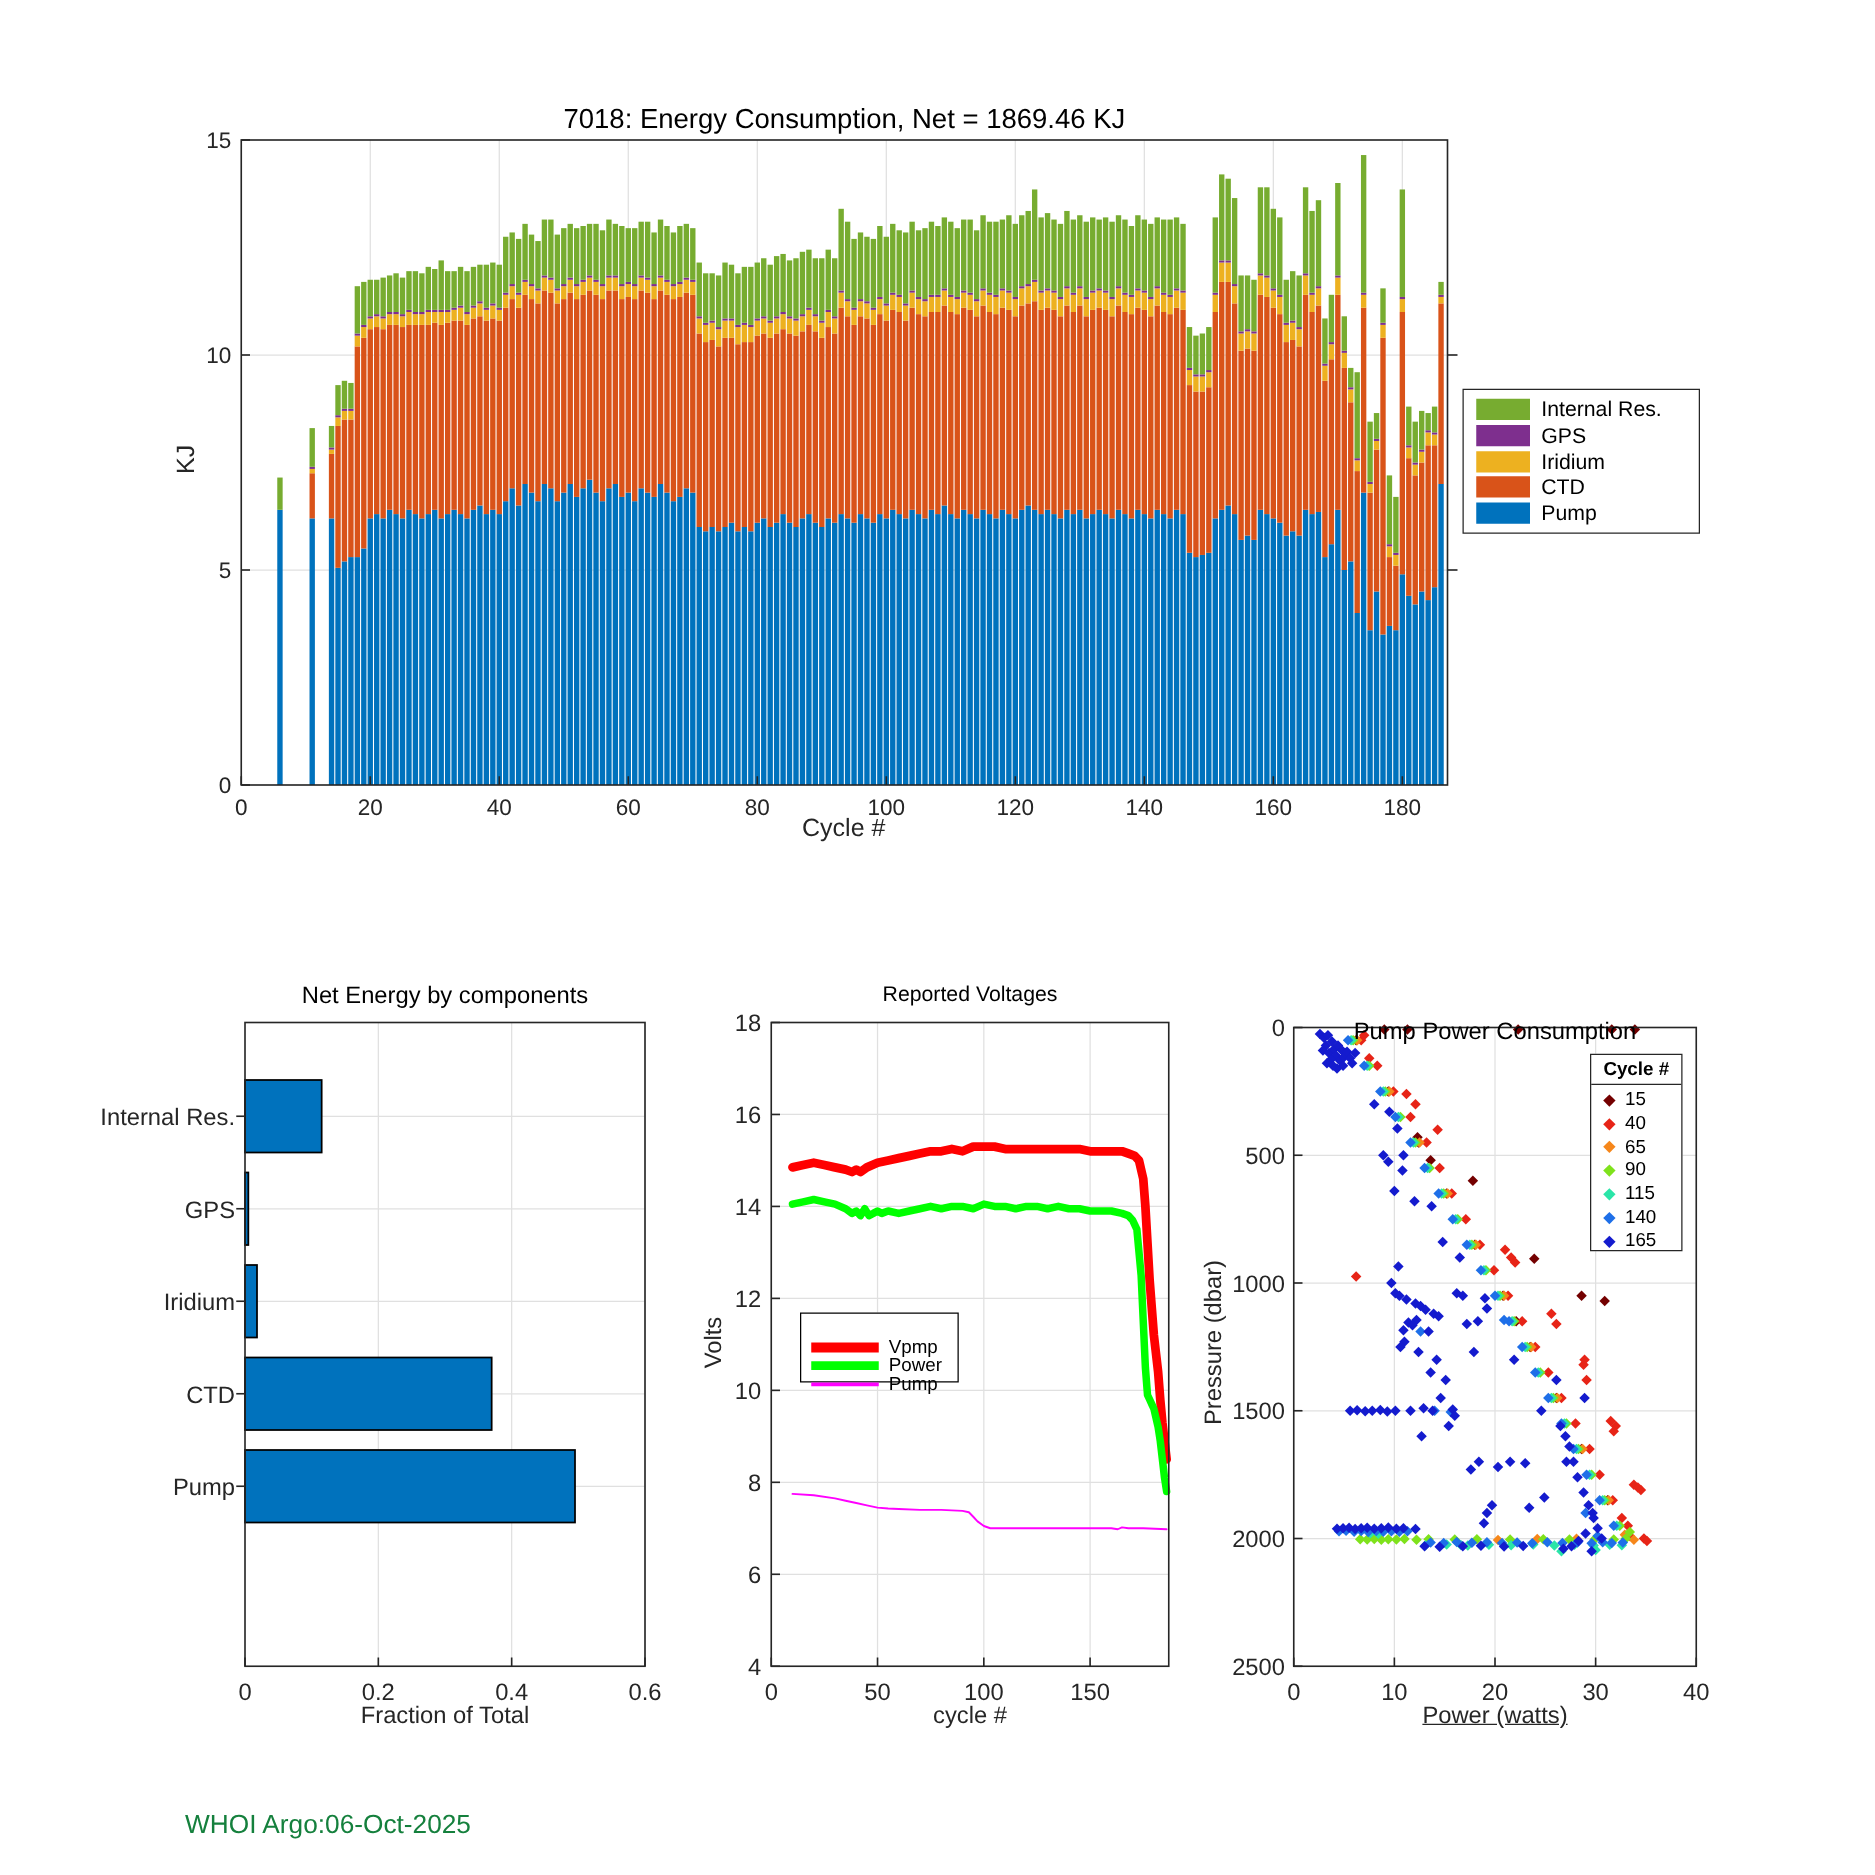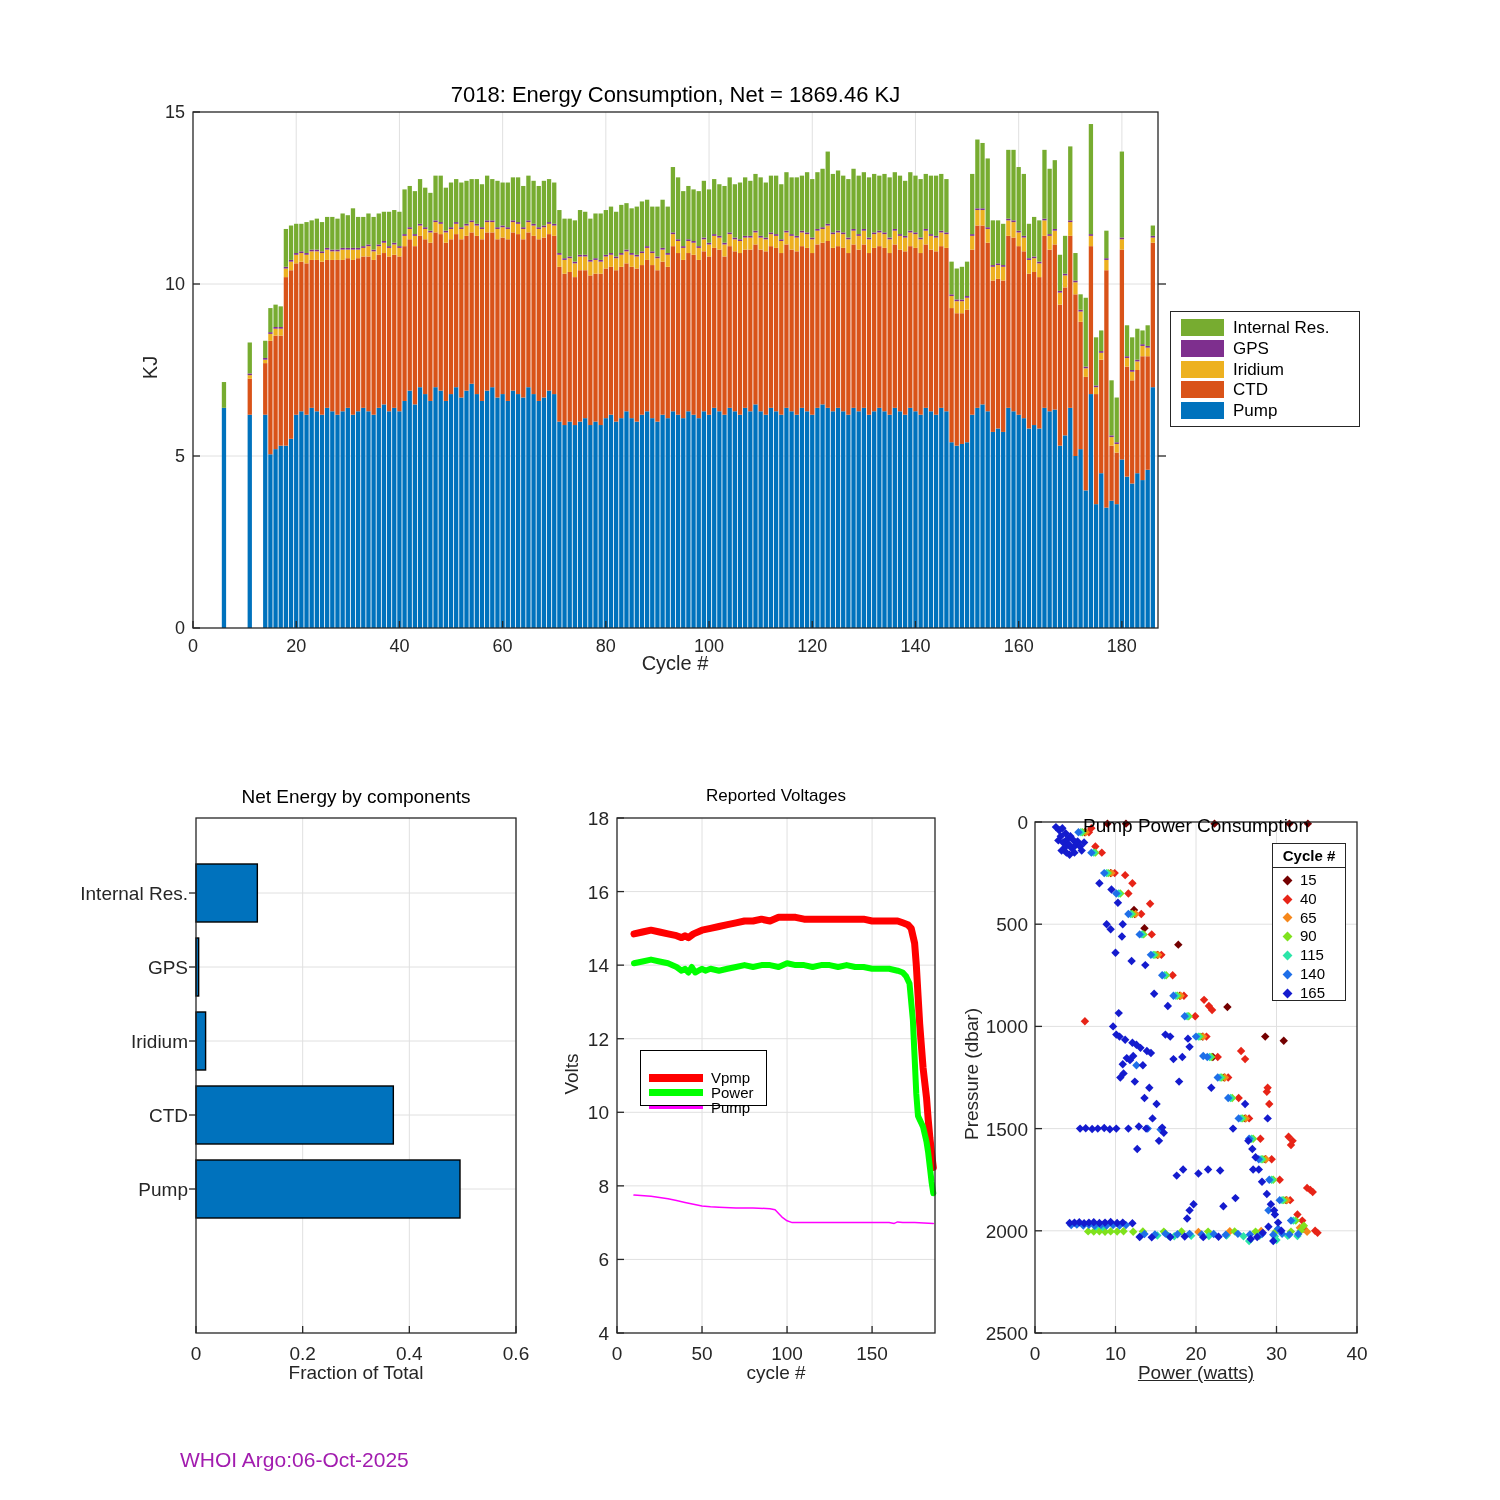--- a/index.html
+++ b/index.html
@@ -17,21 +17,21 @@
   .legend-row .sw{width:43px;height:17px;flex:0 0 auto;}
   #legend-volt{left:628px;top:1050px;width:127px;height:56px;padding:19px 8px;border:1.5px solid #000;
                display:flex;flex-direction:column;justify-content:space-between;margin-left:12px;}
   .vrow{display:flex;align-items:center;gap:8px;font-size:15px;line-height:1;}
   .vrow .lsw{width:54px;flex:0 0 auto;}
   #legend-cycle{left:1272px;top:843px;width:74px;height:158px;font-size:15px;padding:0 6px 3px;}
   #legend-cycle .ltitle{font-weight:bold;text-align:center;border-bottom:1px solid #262626;
                         margin:0 -6px 3px;padding:3px 0 3px;}
   .crow{display:flex;align-items:center;gap:9px;padding:1px 0 1px 5px;line-height:1.12;}
   .crow .dia{width:7px;height:7px;transform:rotate(45deg);flex:0 0 auto;}
-  .footer{position:absolute;color:#a21caf;margin-left:32px;}
+  .footer{position:absolute;color:#15803d;}
 </style>
 </head>
 <body>
 
 <div class="figure">
   <svg id="plots" viewBox="0 0 1500 1500">
       <g>
         <line x1="296.2085561497326" y1="112" x2="296.2085561497326" y2="628" stroke="#e0e0e0" stroke-width="1"></line>
         <line x1="399.4171122994652" y1="112" x2="399.4171122994652" y2="628" stroke="#e0e0e0" stroke-width="1"></line>
         <line x1="502.62566844919786" y1="112" x2="502.62566844919786" y2="628" stroke="#e0e0e0" stroke-width="1"></line>

